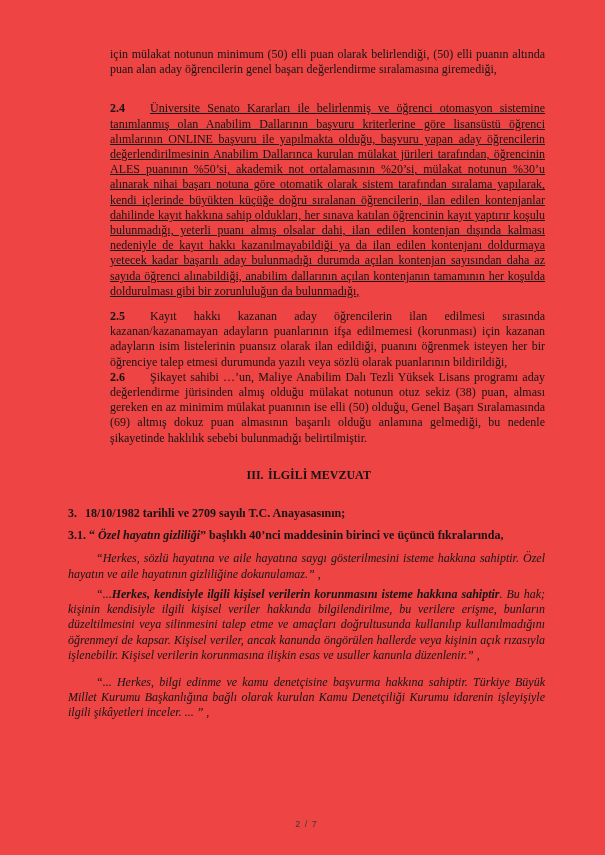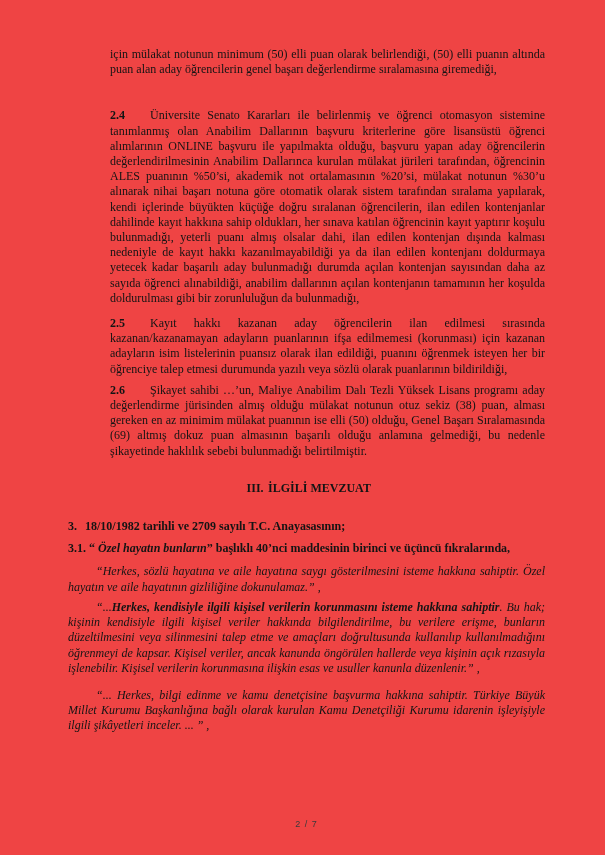--- a/index.html
+++ b/index.html
@@ -14,23 +14,23 @@
     width: 605px; height: 855px;
     box-sizing: border-box;
     padding: 47px 60px 0 68px;
     background: #ef4444;
     overflow: hidden;
   }
   p { margin: 0; font-size: 12px; line-height: 15.2px; text-align: justify; }
   
   .indented { margin-left: 42px; }
   .pnum { font-weight: bold; display: inline-block; width: 40px; }
-  .mt-p24 { margin-top: 31px; }
+  .mt-p24 { margin-top: 24px; text-decoration: underline; }
   .mt-p25 { margin-top: 10px; }
-  .mt-p26 { margin-top: 6px; }
+  .mt-p26 { }
   .h-major { font-weight: bold; margin-top: 22px; text-align: center; }
   .hnum { display: inline-block; width: 26px; }
   .h-sub { font-weight: bold; }
   .mt-h3  { margin-top: 23px; }
   .num3 { display: inline-block; width: 17px; }
   .mt-h31 { margin-top: 7px; }
   .mt-h32 { margin-top: 7px; }
   .quote { font-style: italic; text-indent: 28px; }
   .mt-q1 { margin-top: 8px; }
   .mt-q2 { margin-top: 5px; }
@@ -67,21 +67,21 @@
 
   <p class="h-major">
     <span class="hnum">III.</span><span>İLGİLİ MEVZUAT</span>
   </p>
 
   <p class="h-sub mt-h3">
     <span class="num3">3.</span><span>18/10/1982 tarihli ve 2709 sayılı T.C. Anayasasının;</span>
   </p>
 
   <p class="h-sub mt-h31">
-    <span>3.1. “ </span><span class="bi">Özel hayatın bunların</span><span>” başlıklı 40’nci maddesinin birinci ve üçüncü fıkralarında,</span>
+    <span>3.1. “ </span><span class="bi">Özel hayatın gizliliği</span><span>” başlıklı 40’nci maddesinin birinci ve üçüncü fıkralarında,</span>
   </p>
 
   <p class="quote mt-q1">“Herkes, sözlü hayatına ve aile hayatına saygı gösterilmesini isteme hakkına sahiptir. Özel hayatın ve aile hayatının gizliliğine dokunulamaz.” ,</p>
 
   <p class="quote mt-q2">
     <span>“...</span><span class="bi">Herkes, kendisiyle ilgili kişisel verilerin korunmasını isteme hakkına sahiptir</span><span>. Bu hak; kişinin kendisiyle ilgili kişisel veriler hakkında bilgilendirilme, bu verilere erişme, bunların düzeltilmesini veya silinmesini talep etme ve amaçları doğrultusunda kullanılıp kullanılmadığını öğrenmeyi de kapsar. Kişisel veriler, ancak kanunda öngörülen hallerde veya kişinin açık rızasıyla işlenebilir. Kişisel verilerin korunmasına ilişkin esas ve usuller kanunla düzenlenir.” ,</span>
   </p>
 
 
   <p class="quote mt-q3">“... Herkes, bilgi edinme ve kamu denetçisine başvurma hakkına sahiptir. Türkiye Büyük Millet Kurumu Başkanlığına bağlı olarak kurulan Kamu Denetçiliği Kurumu idarenin işleyişiyle ilgili şikâyetleri inceler. ... ” ,</p>

